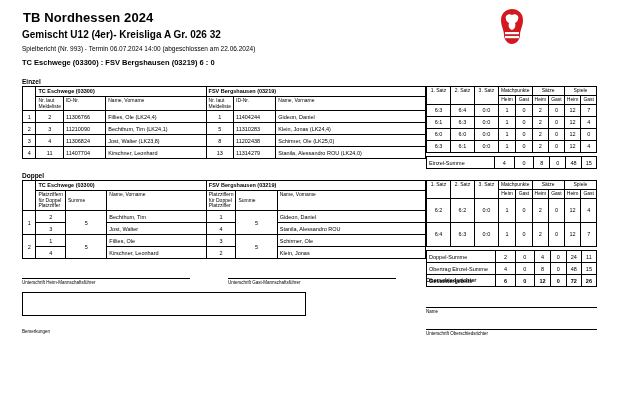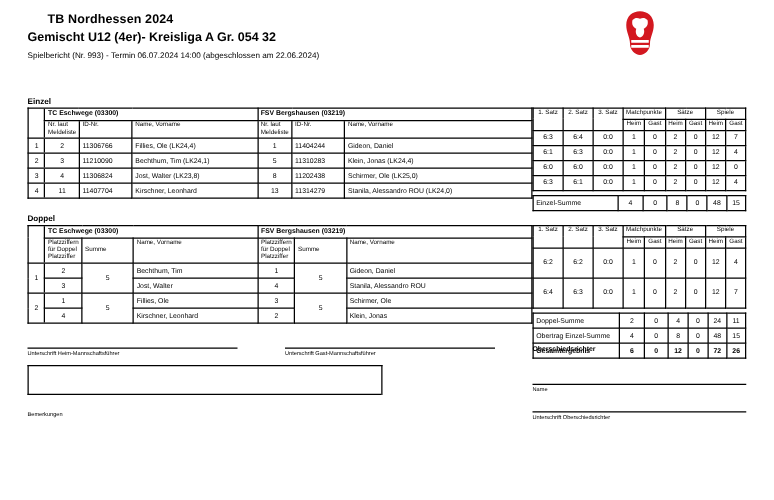--- a/index.html
+++ b/index.html
@@ -7,21 +7,21 @@
     width:619px;height:400px;
     background:#ffffff;
     font-family:"Liberation Sans", sans-serif;
     color:#000;
     overflow:hidden;
   }
   .page{position:relative;width:619px;height:400px;}
 
   
   .hdr{position:absolute;left:22px;top:10px;}
-  .hdr h1{font-size:10px;font-weight:bold;margin:0 0 4px 16px;letter-spacing:.1px;}
+  .hdr h1{font-size:13px;font-weight:bold;margin:0 0 4px 1px;letter-spacing:.1px;}
   .hdr h2{font-size:10px;font-weight:bold;margin:0 0 5px 0;}
   .hdr .line{font-size:6.5px;margin:0 0 6px 0;}
   .hdr .match{font-size:7.5px;font-weight:bold;margin:0;}
 
   .logo{position:absolute;right:16px;top:8px;width:110px;height:44px;}
   .logo .htv{position:absolute;right:0;top:4px;font-size:27px;font-weight:bold;letter-spacing:-1px;line-height:1;font-family:"Liberation Sans",sans-serif;}
   .lion{position:absolute;right:74px;top:0;width:34px;height:38px;}
 
   
   .seclabel{position:absolute;font-size:6.5px;font-weight:bold;}
@@ -45,22 +45,23 @@
   .sigtxt{position:absolute;font-size:4.5px;}
   .boxline{position:absolute;border:0.5px solid #000;}
 </style>
 </head>
 <body>
 
 <div class="page">
 
   <div class="hdr">
     <h1>TB Nordhessen 2024</h1>
-    <h2>Gemischt U12 (4er)- Kreisliga A Gr. 054 32</h2>
+    <h2>Gemischt U12 (4er)- Kreisliga A Gr. 026 32</h2>
     <p class="line">Spielbericht (Nr. 993) - Termin 06.07.2024 14:00 (abgeschlossen am 22.06.2024)</p>
+    <p class="match">TC Eschwege (03300) : FSV Bergshausen (03219)   6 : 0</p>
   </div>
 
   <div class="logo">
     <svg class="lion" viewBox="0 0 34 38">
       <path d="M17 1 C11 1 6 5 6 12 C6 18 9 22 9 27 C9 32 13 36 17 36 C21 36 25 32 25 27 C25 22 28 18 28 12 C28 5 23 1 17 1 Z" fill="#d31820"></path>
       <path d="M11 8 C13 6 15 6 17 7 C19 6 21 6 23 8 C24 12 22 14 20 15 C21 18 20 21 17 22 C14 21 13 18 14 15 C12 14 10 12 11 8 Z" fill="#ffffff"></path>
       <rect x="10" y="24" width="14" height="2.2" fill="#ffffff"></rect>
       <rect x="10" y="28" width="14" height="2.2" fill="#ffffff"></rect>
     </svg>
   </div>

